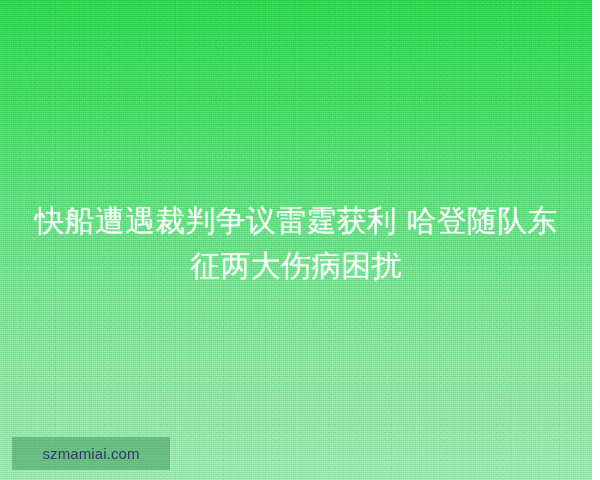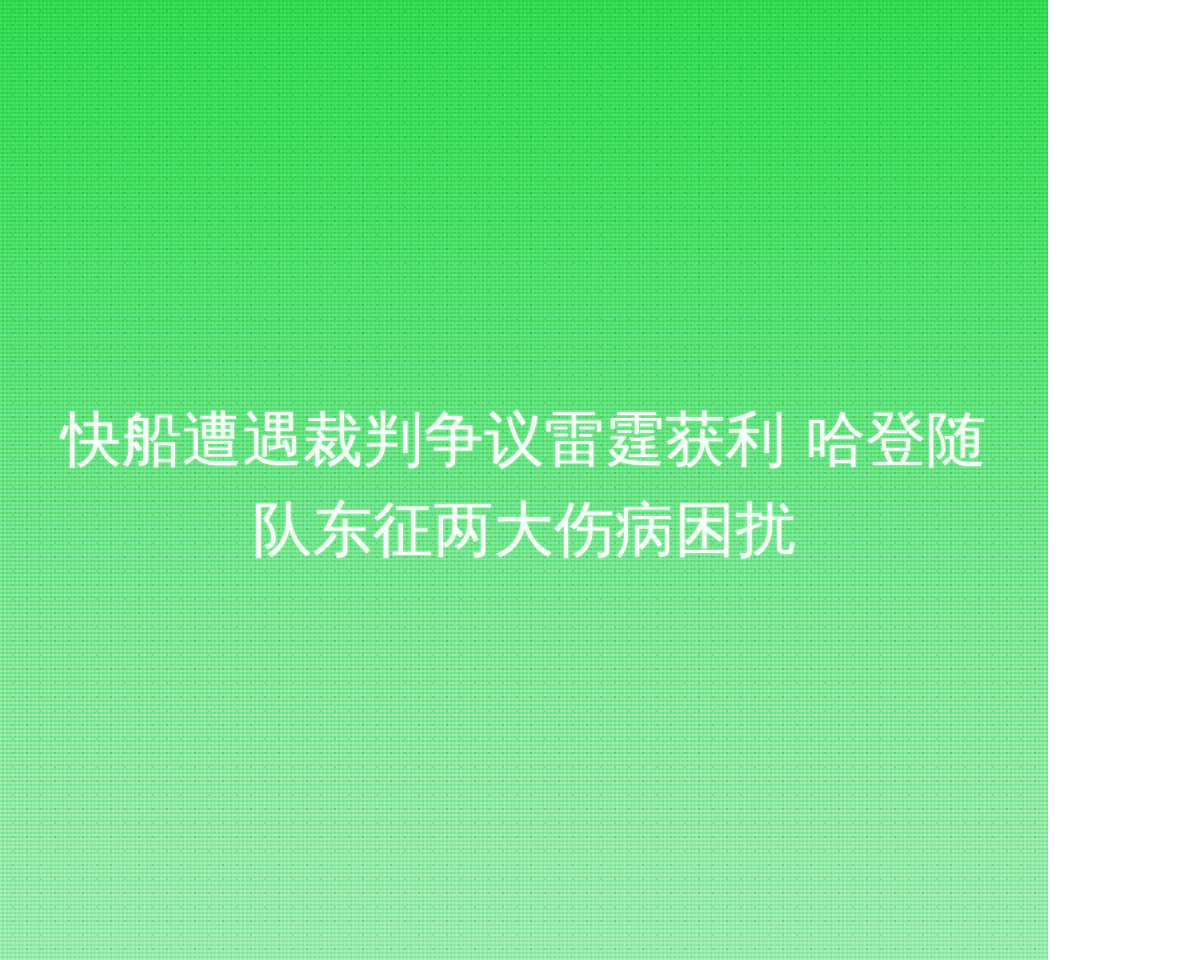--- a/index.html
+++ b/index.html
@@ -4,38 +4,37 @@
 <title>Image Card</title>
 <style>
   html, body {
     margin: 0;
     padding: 0;
     background: #ffffff;
   }
 
   #canvas {
     position: relative;
-    width: 492px;
+    width: 592px;
     height: 480px;
     overflow: hidden;
     font-family: "DejaVu Sans", "Liberation Sans", sans-serif;
     
     background-image: linear-gradient(
         to bottom,
         #2ed74b 0%,
         #35d954 10%,
         #43dc60 24%,
         #56df72 40%,
         #69e283 55%,
         #7be592 70%,
         #88e79e 84%,
         #8fe9a5 95%,
         #92eaa8 100%
     );
-    padding-left: 32px;
   }
 
   
   #grain {
     position: absolute;
     inset: 0;
     pointer-events: none;
     opacity: 0.30;
     mix-blend-mode: overlay;
     background-image:
@@ -108,14 +107,17 @@
 </head>
 <body>
 
 <div id="canvas">
 
   <div id="grain"></div>
   <div id="grain2"></div>
 
   <div id="headline">快船遭遇裁判争议雷霆获利 哈登随队东征两大伤病困扰</div>
 
+  <div id="watermark">
+    <span id="watermark-text">szmamiai.com</span>
+  </div>
 
 </div>
 
 </body></html>

